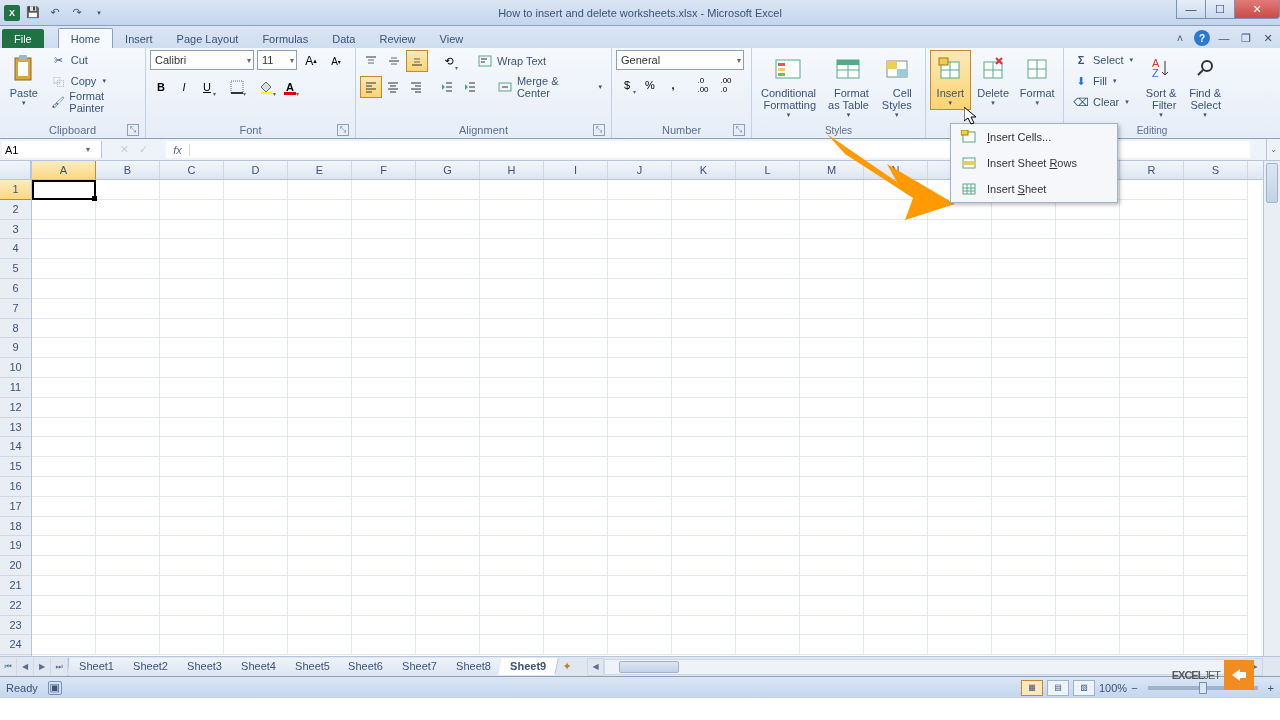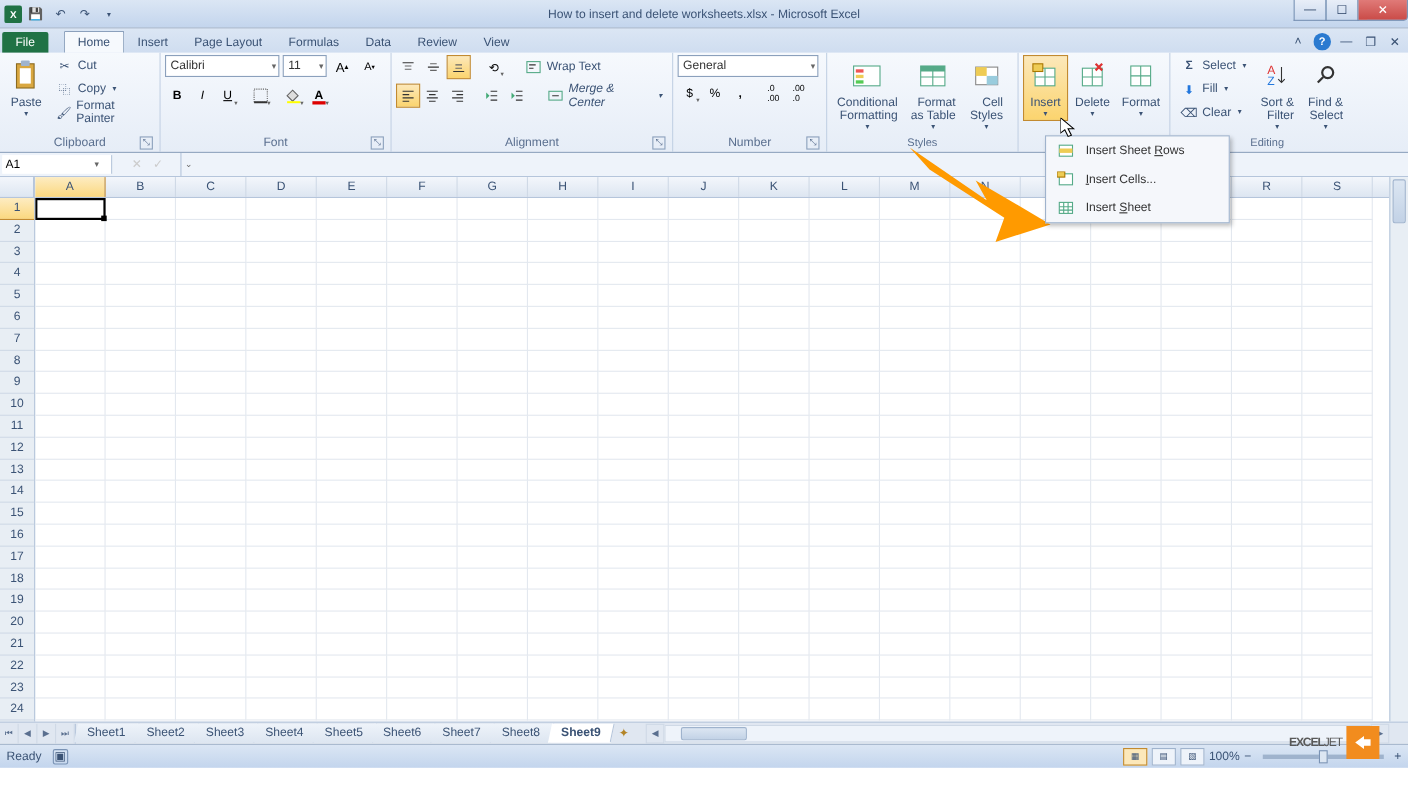--- a/index.html
+++ b/index.html
@@ -311,21 +311,21 @@
           </div>
         <div class="ib">
             <svg width="14" height="14">
               <path d="M2 4l3 3-3 3z" fill="#4a7"></path>
               <line x1="6" y1="3" x2="12" y2="3" stroke="#333"></line>
               <line x1="6" y1="7" x2="12" y2="7" stroke="#333"></line>
               <line x1="6" y1="11" x2="12" y2="11" stroke="#333"></line>
             </svg>
           </div>
         <div style="width:10px;"></div>
-        <div class="sbtn" style="height:22px;font-style:italic;">
+        <div class="sbtn" style="height:22px;">
             <span class="si">
               <svg width="14" height="14">
                 <rect x="1" y="3" width="12" height="8" fill="none" stroke="#5a8"></rect>
                 <path d="M4 7h6" stroke="#333"></path>
               </svg>
             </span>
             <span>Merge &amp; Center</span>
             <span style="font-size:7px;margin-left:2px;">▾</span>
           </div>
       </div>
@@ -488,20 +488,24 @@
 </div>
 
 <div class="formula-bar">
   <div class="namebox">
     <input value="A1" style="">
     <div class="nba">▾</div>
   </div>
   <div style="width:60px;display:flex;align-items:center;justify-content:center;gap:10px;color:#ccc;">
     <span>✕</span>
     <span>✓</span>
+  </div>
+  <div class="fx-area">
+    <div class="fxbtn">fx</div>
+    <input value="" style="">
   </div>
   <div class="fb-expand">⌄</div>
 </div>
 
 <div class="grid-area">
   <div class="rowhdrs">
     <div class="corner"></div>
     <div id="rowhdrs-inner">
         <div class="rh sel">1</div>
         <div class="rh">2</div>
@@ -1106,33 +1110,33 @@
       </div>
     <span>+</span>
   </div>
 </div>
 
 <div class="dropdown">
   <div class="mi">
     <span class="mic">
         <svg width="16" height="14">
           <rect x="2" y="2" width="12" height="10" fill="#fff" stroke="#5a8"></rect>
+          <rect x="0" y="0" width="7" height="5" fill="#ec5" stroke="#a70"></rect>
+        </svg>
+      </span>
+    <span><span class="u">I</span><span>nsert Cells...</span></span>
+  </div>
+  <div class="mi">
+    <span class="mic">
+        <svg width="16" height="14">
+          <rect x="2" y="2" width="12" height="10" fill="#fff" stroke="#5a8"></rect>
           <rect x="2" y="5" width="12" height="4" fill="#ec5"></rect>
         </svg>
       </span>
     <span>Insert Sheet <span class="u">R</span>ows</span>
-  </div>
-  <div class="mi">
-    <span class="mic">
-        <svg width="16" height="14">
-          <rect x="2" y="2" width="12" height="10" fill="#fff" stroke="#5a8"></rect>
-          <rect x="0" y="0" width="7" height="5" fill="#ec5" stroke="#a70"></rect>
-        </svg>
-      </span>
-    <span><span class="u">I</span><span>nsert Cells...</span></span>
   </div>
   <div class="mi">
     <span class="mic">
         <svg width="16" height="14">
           <rect x="2" y="2" width="12" height="10" fill="#fff" stroke="#5a8"></rect>
           <line x1="2" y1="6" x2="14" y2="6" stroke="#5a8"></line>
           <line x1="2" y1="9" x2="14" y2="9" stroke="#5a8"></line>
           <line x1="6" y1="2" x2="6" y2="12" stroke="#5a8"></line>
           <line x1="10" y1="2" x2="10" y2="12" stroke="#5a8"></line>
         </svg>

